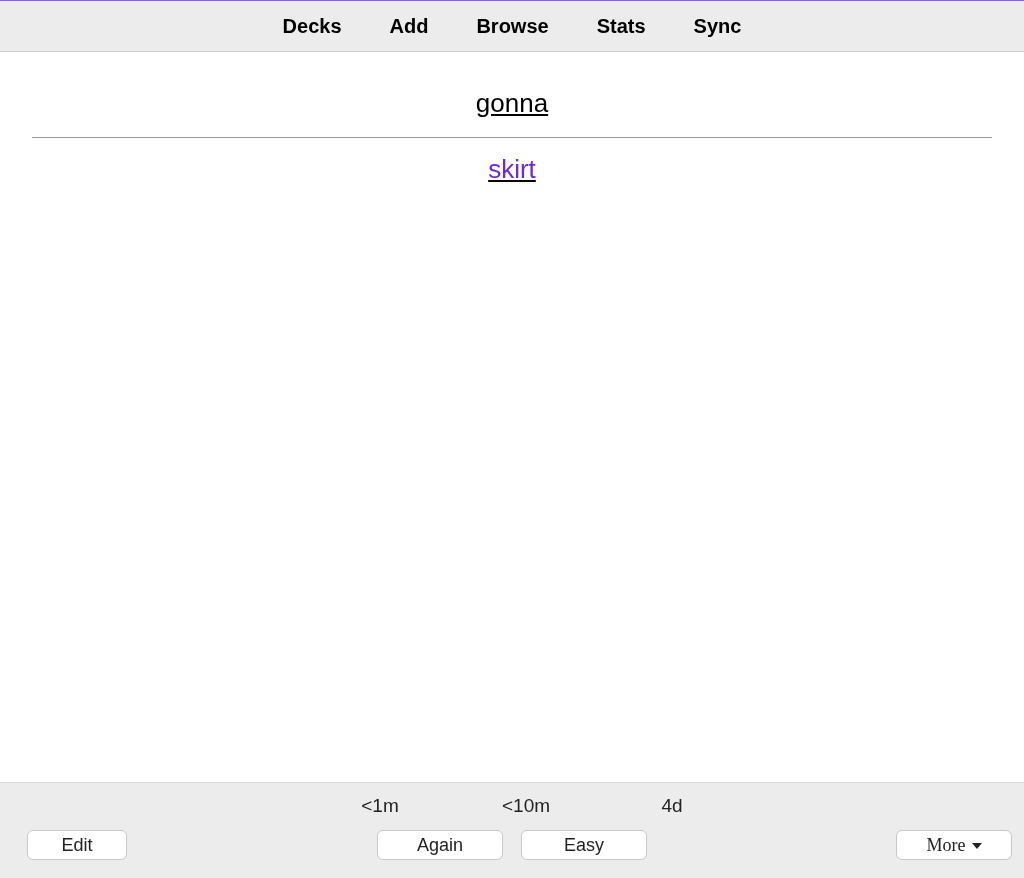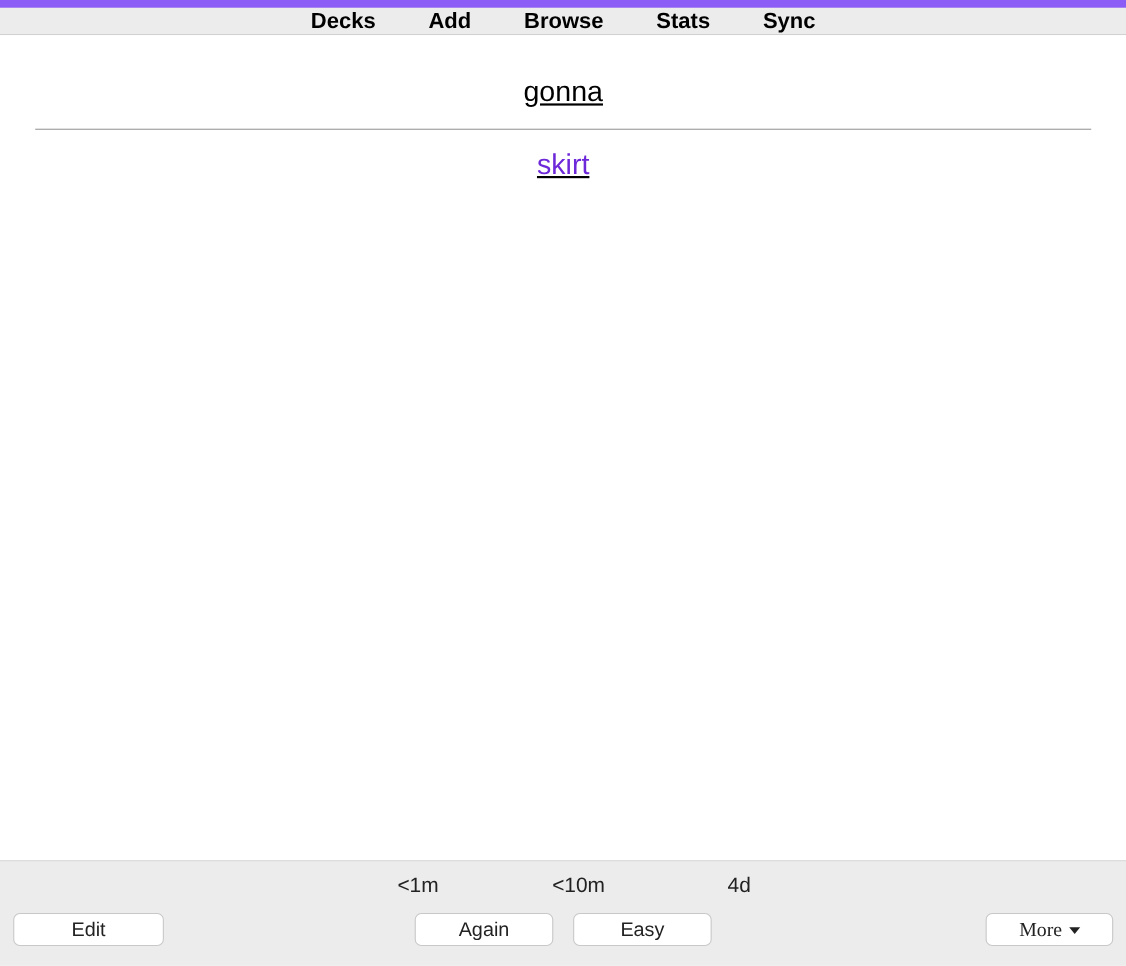--- a/index.html
+++ b/index.html
@@ -5,23 +5,23 @@
     * { box-sizing: border-box; margin: 0; padding: 0; }
     html, body {
       width: 1024px;
       height: 878px;
       font-family: -apple-system, "Helvetica Neue", Arial, sans-serif;
       background: #ffffff;
       overflow: hidden;
     }
     .toolbar {
       width: 100%;
-      height: 32px;
+      height: 52px;
       background: #ececec;
-      border-top: 7px solid #8b5cf6;
+      border-top: 1px solid #8b5cf6;
       border-bottom: 1px solid #cfcfcf;
       display: flex;
       justify-content: center;
       align-items: center;
       gap: 48px;
     }
     .toolbar-item {
       font-size: 20px;
       font-weight: 700;
       color: #000;
@@ -104,23 +104,23 @@
       font-family: -apple-system, "Helvetica Neue", Arial, sans-serif;
     }
     .btn-ans { width: 126px; }
     .btn-good {
       outline: 3px solid #4a90f7;
       outline-offset: 0;
       border-color: #4a90f7;
     }
     .edit-btn {
       position: absolute;
-      left: 12px;
+      left: 27px;
       bottom: 18px;
-      width: 137px;
+      width: 100px;
     }
     .more-btn {
       position: absolute;
       right: 12px;
       bottom: 18px;
       width: 116px;
       gap: 6px;
       font-family: Liberation Serif, serif;
     }
     .caret-down {

